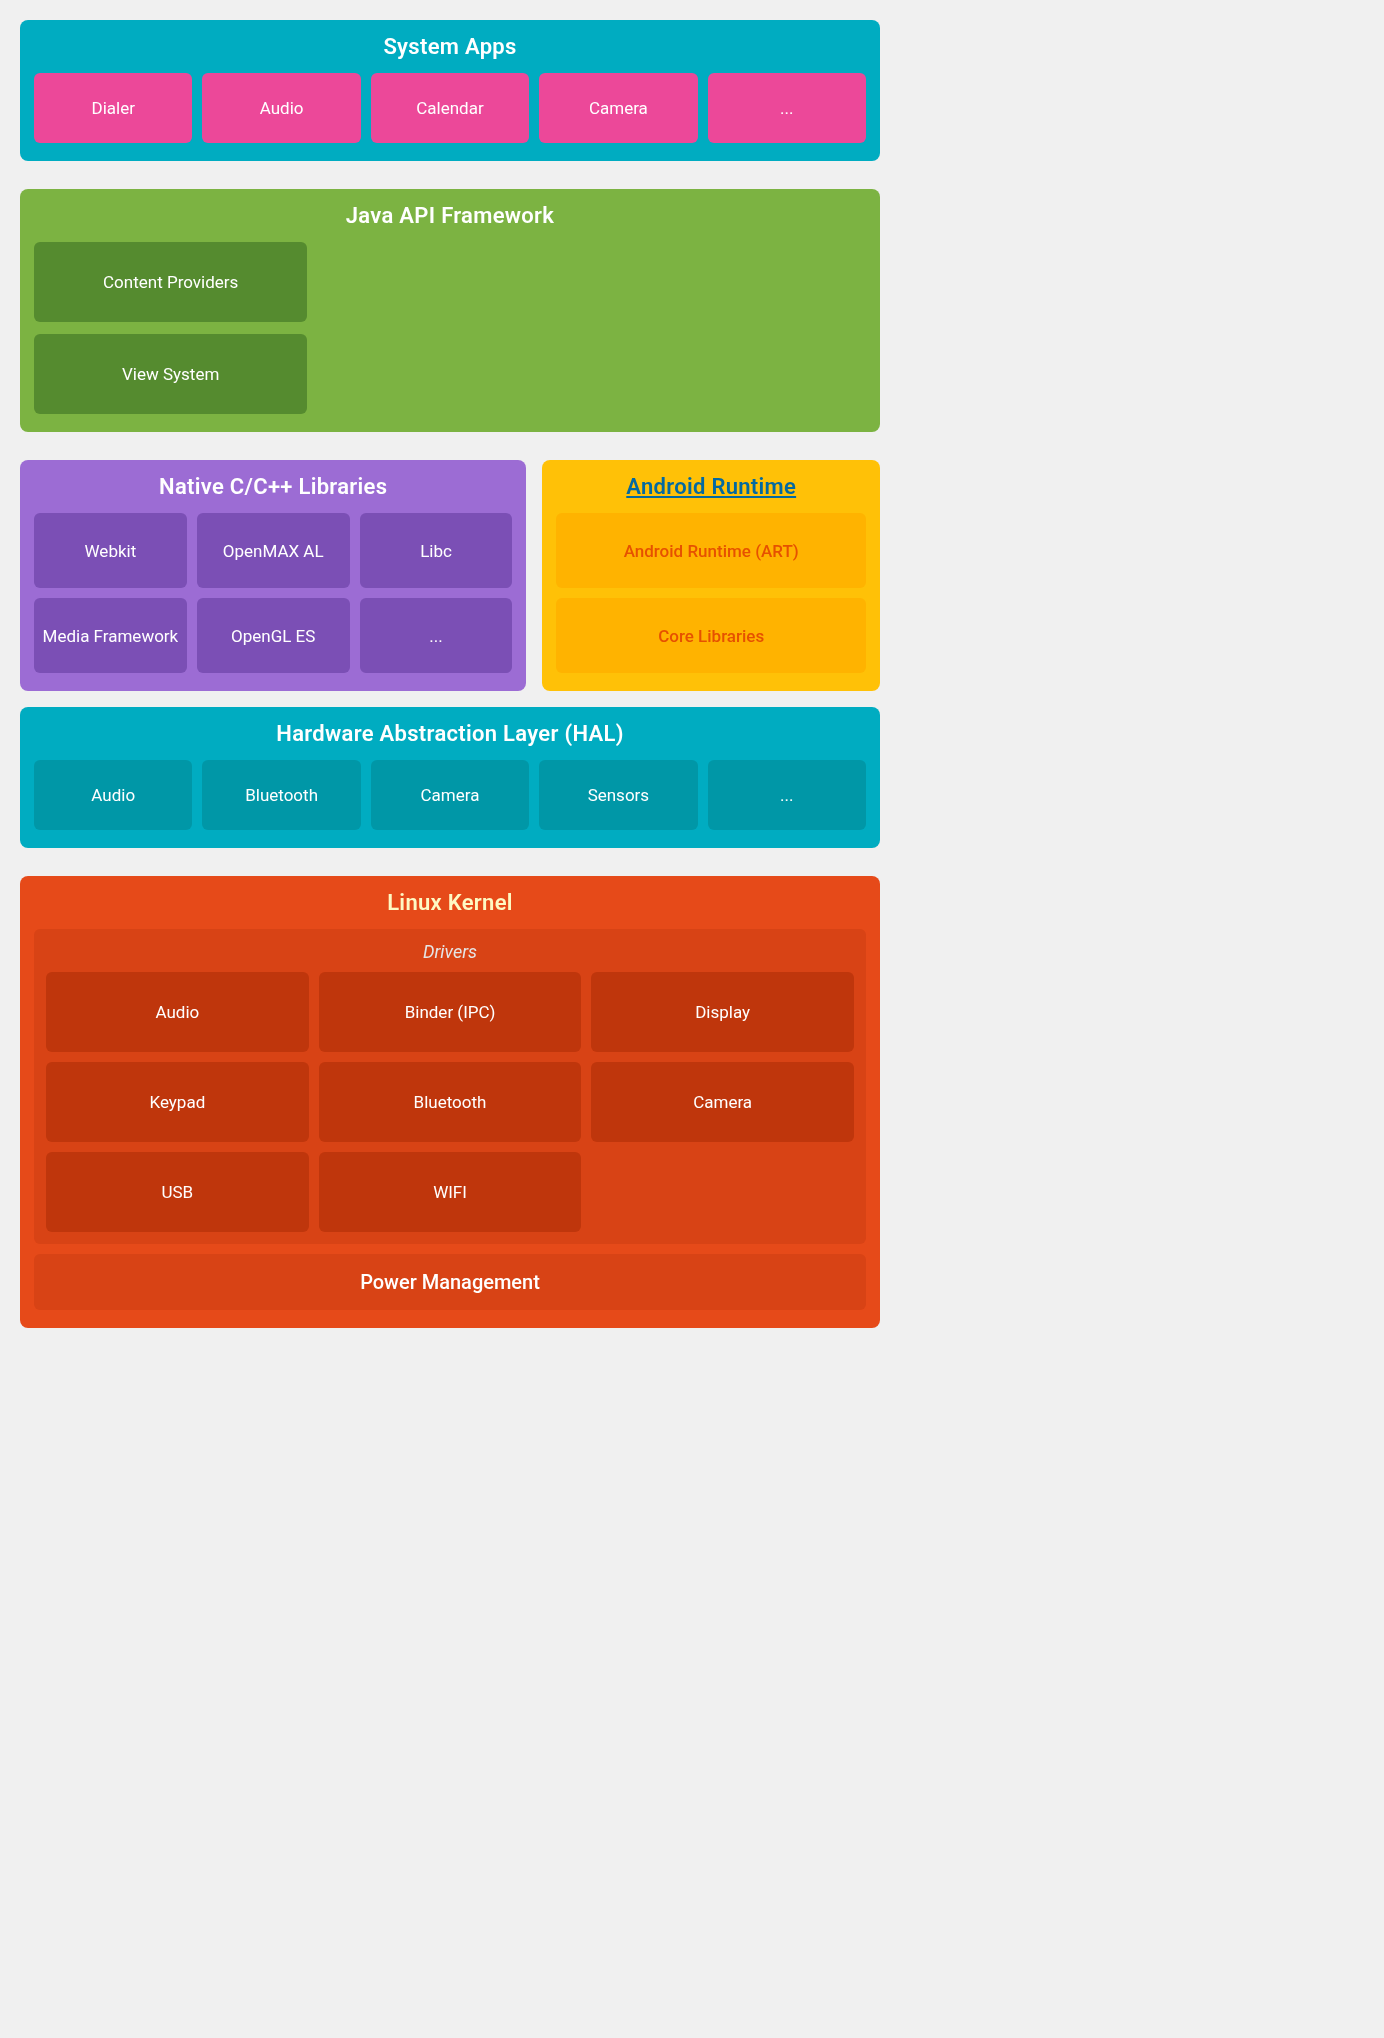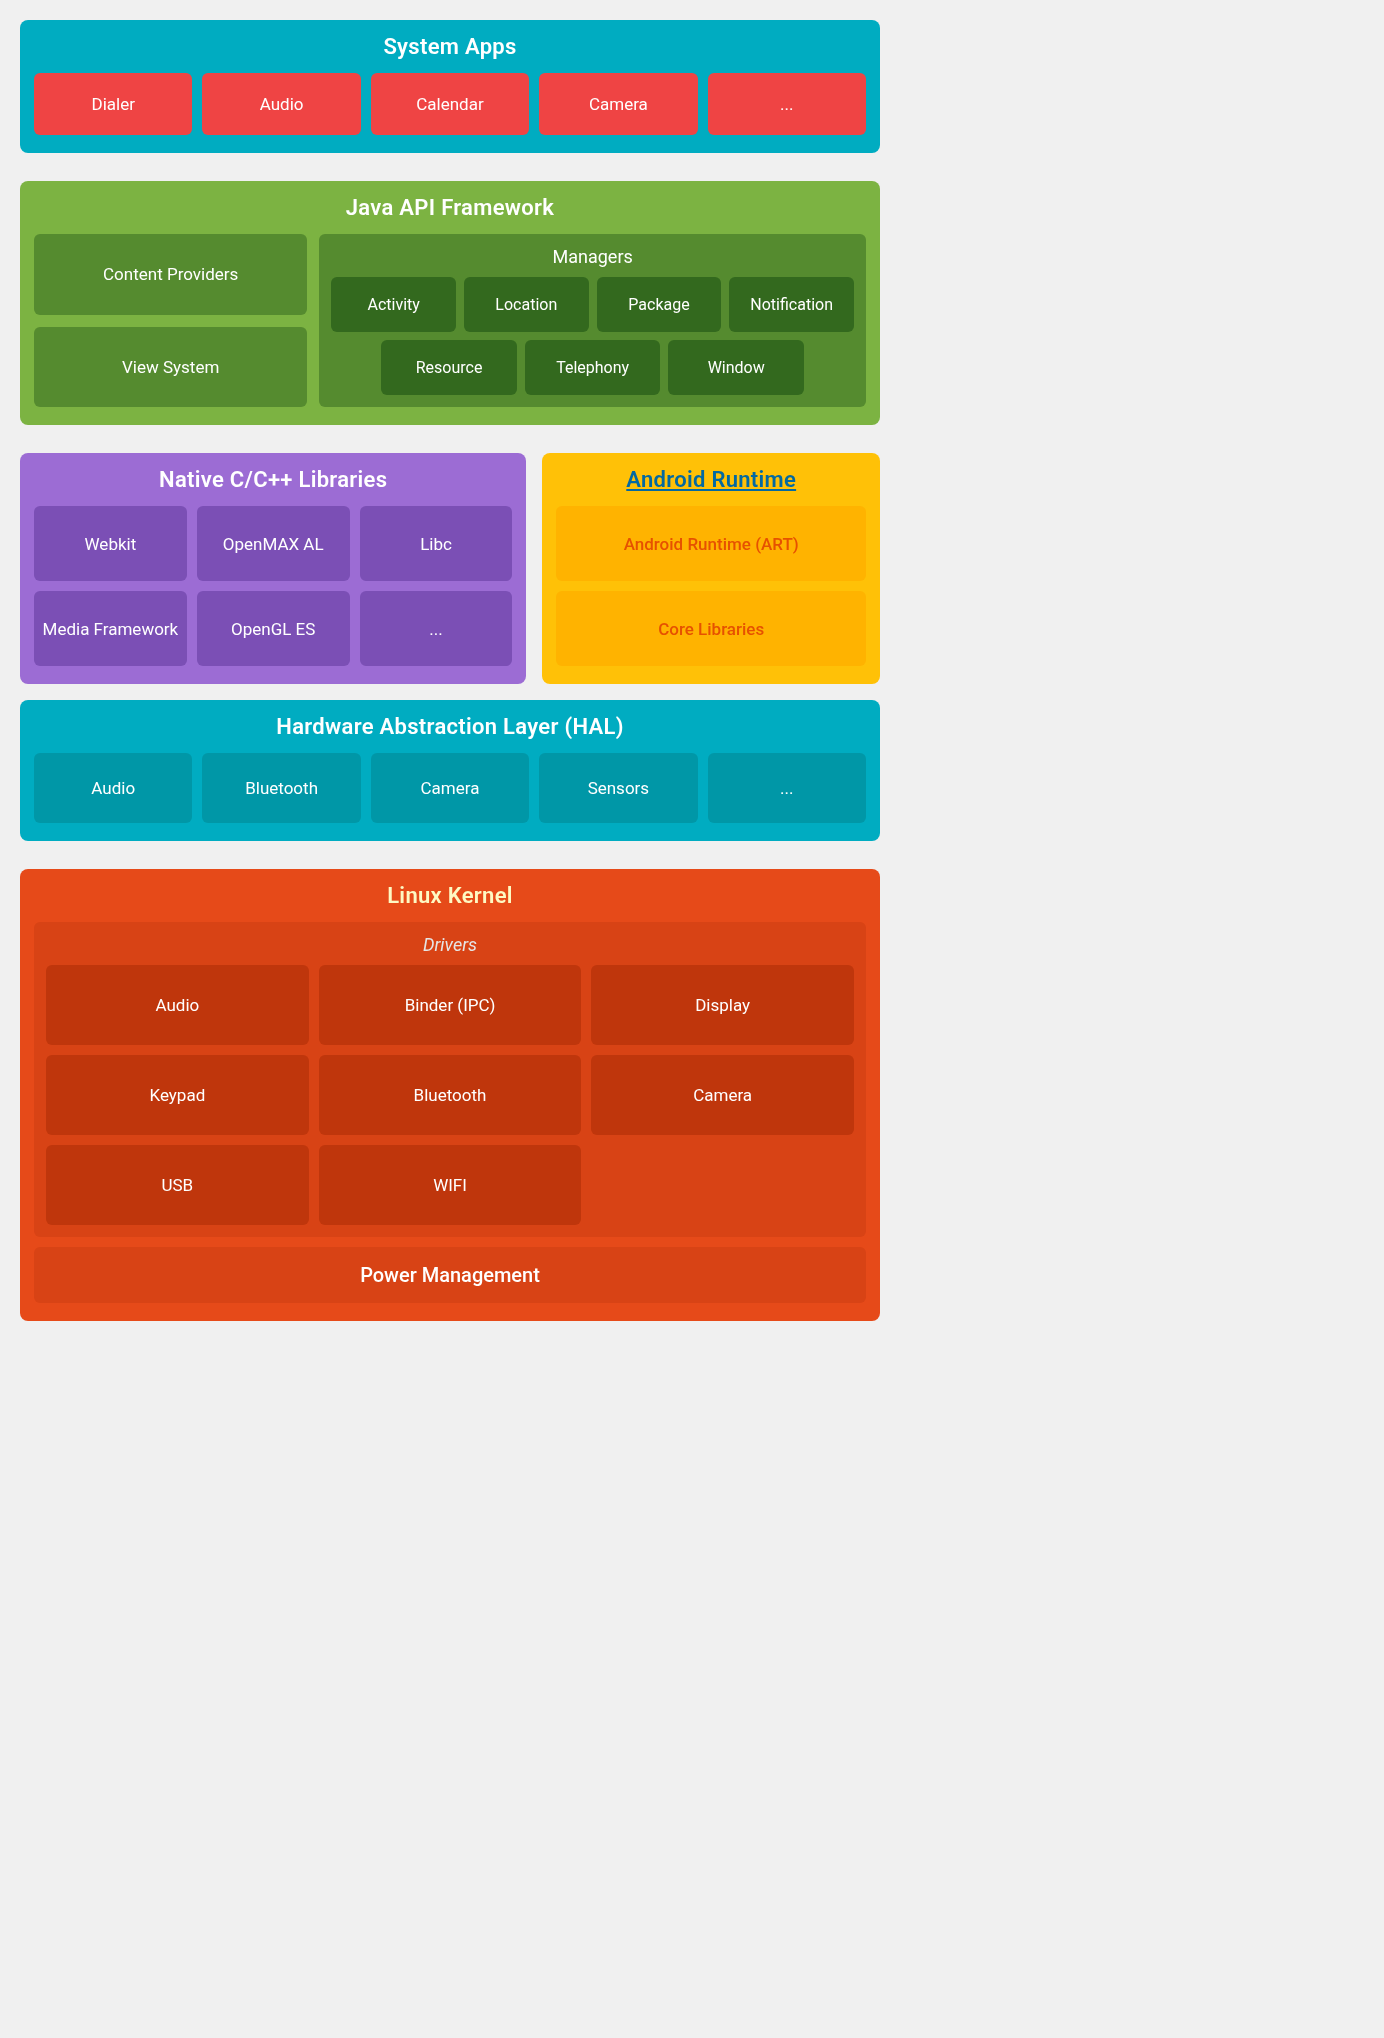--- a/index.html
+++ b/index.html
@@ -32,21 +32,21 @@
       justify-content: center;
       text-align: center;
       color: white;
       font-size: 17px;
       font-weight: 400;
       padding: 10px 8px;
     }
 
     
     .system-apps { background: #00ACC1; }
-    .system-apps .tile { background: #ef4444; height: 62px; }
+    .system-apps .tile { background: #ec4899; height: 70px; }
     .system-apps-grid {
       display: grid;
       grid-template-columns: repeat(5, 1fr);
       gap: 10px;
     }
 
     
     .java-api { background: #7CB342; }
     .java-api-inner {
       display: grid;
@@ -173,34 +173,20 @@
     <div class="tile">...</div>
   </div>
 </div>
 
 <div class="layer java-api">
   <div class="layer-title">Java API Framework</div>
   <div class="java-api-inner">
     <div class="java-api-left">
       <div class="tile-large">Content Providers</div>
       <div class="tile-large">View System</div>
-    </div>
-    <div class="managers-box">
-      <div class="managers-title">Managers</div>
-      <div class="managers-grid">
-        <div class="tile">Activity</div>
-        <div class="tile">Location</div>
-        <div class="tile">Package</div>
-        <div class="tile">Notification</div>
-      </div>
-      <div class="managers-grid-2">
-        <div class="tile">Resource</div>
-        <div class="tile">Telephony</div>
-        <div class="tile">Window</div>
-      </div>
     </div>
   </div>
 </div>
 
 <div class="native-runtime-row">
   <div class="native-cpp">
     <div class="layer-title">Native C/C++ Libraries</div>
     <div class="native-cpp-grid">
       <div class="tile">Webkit</div>
       <div class="tile">OpenMAX AL</div>

